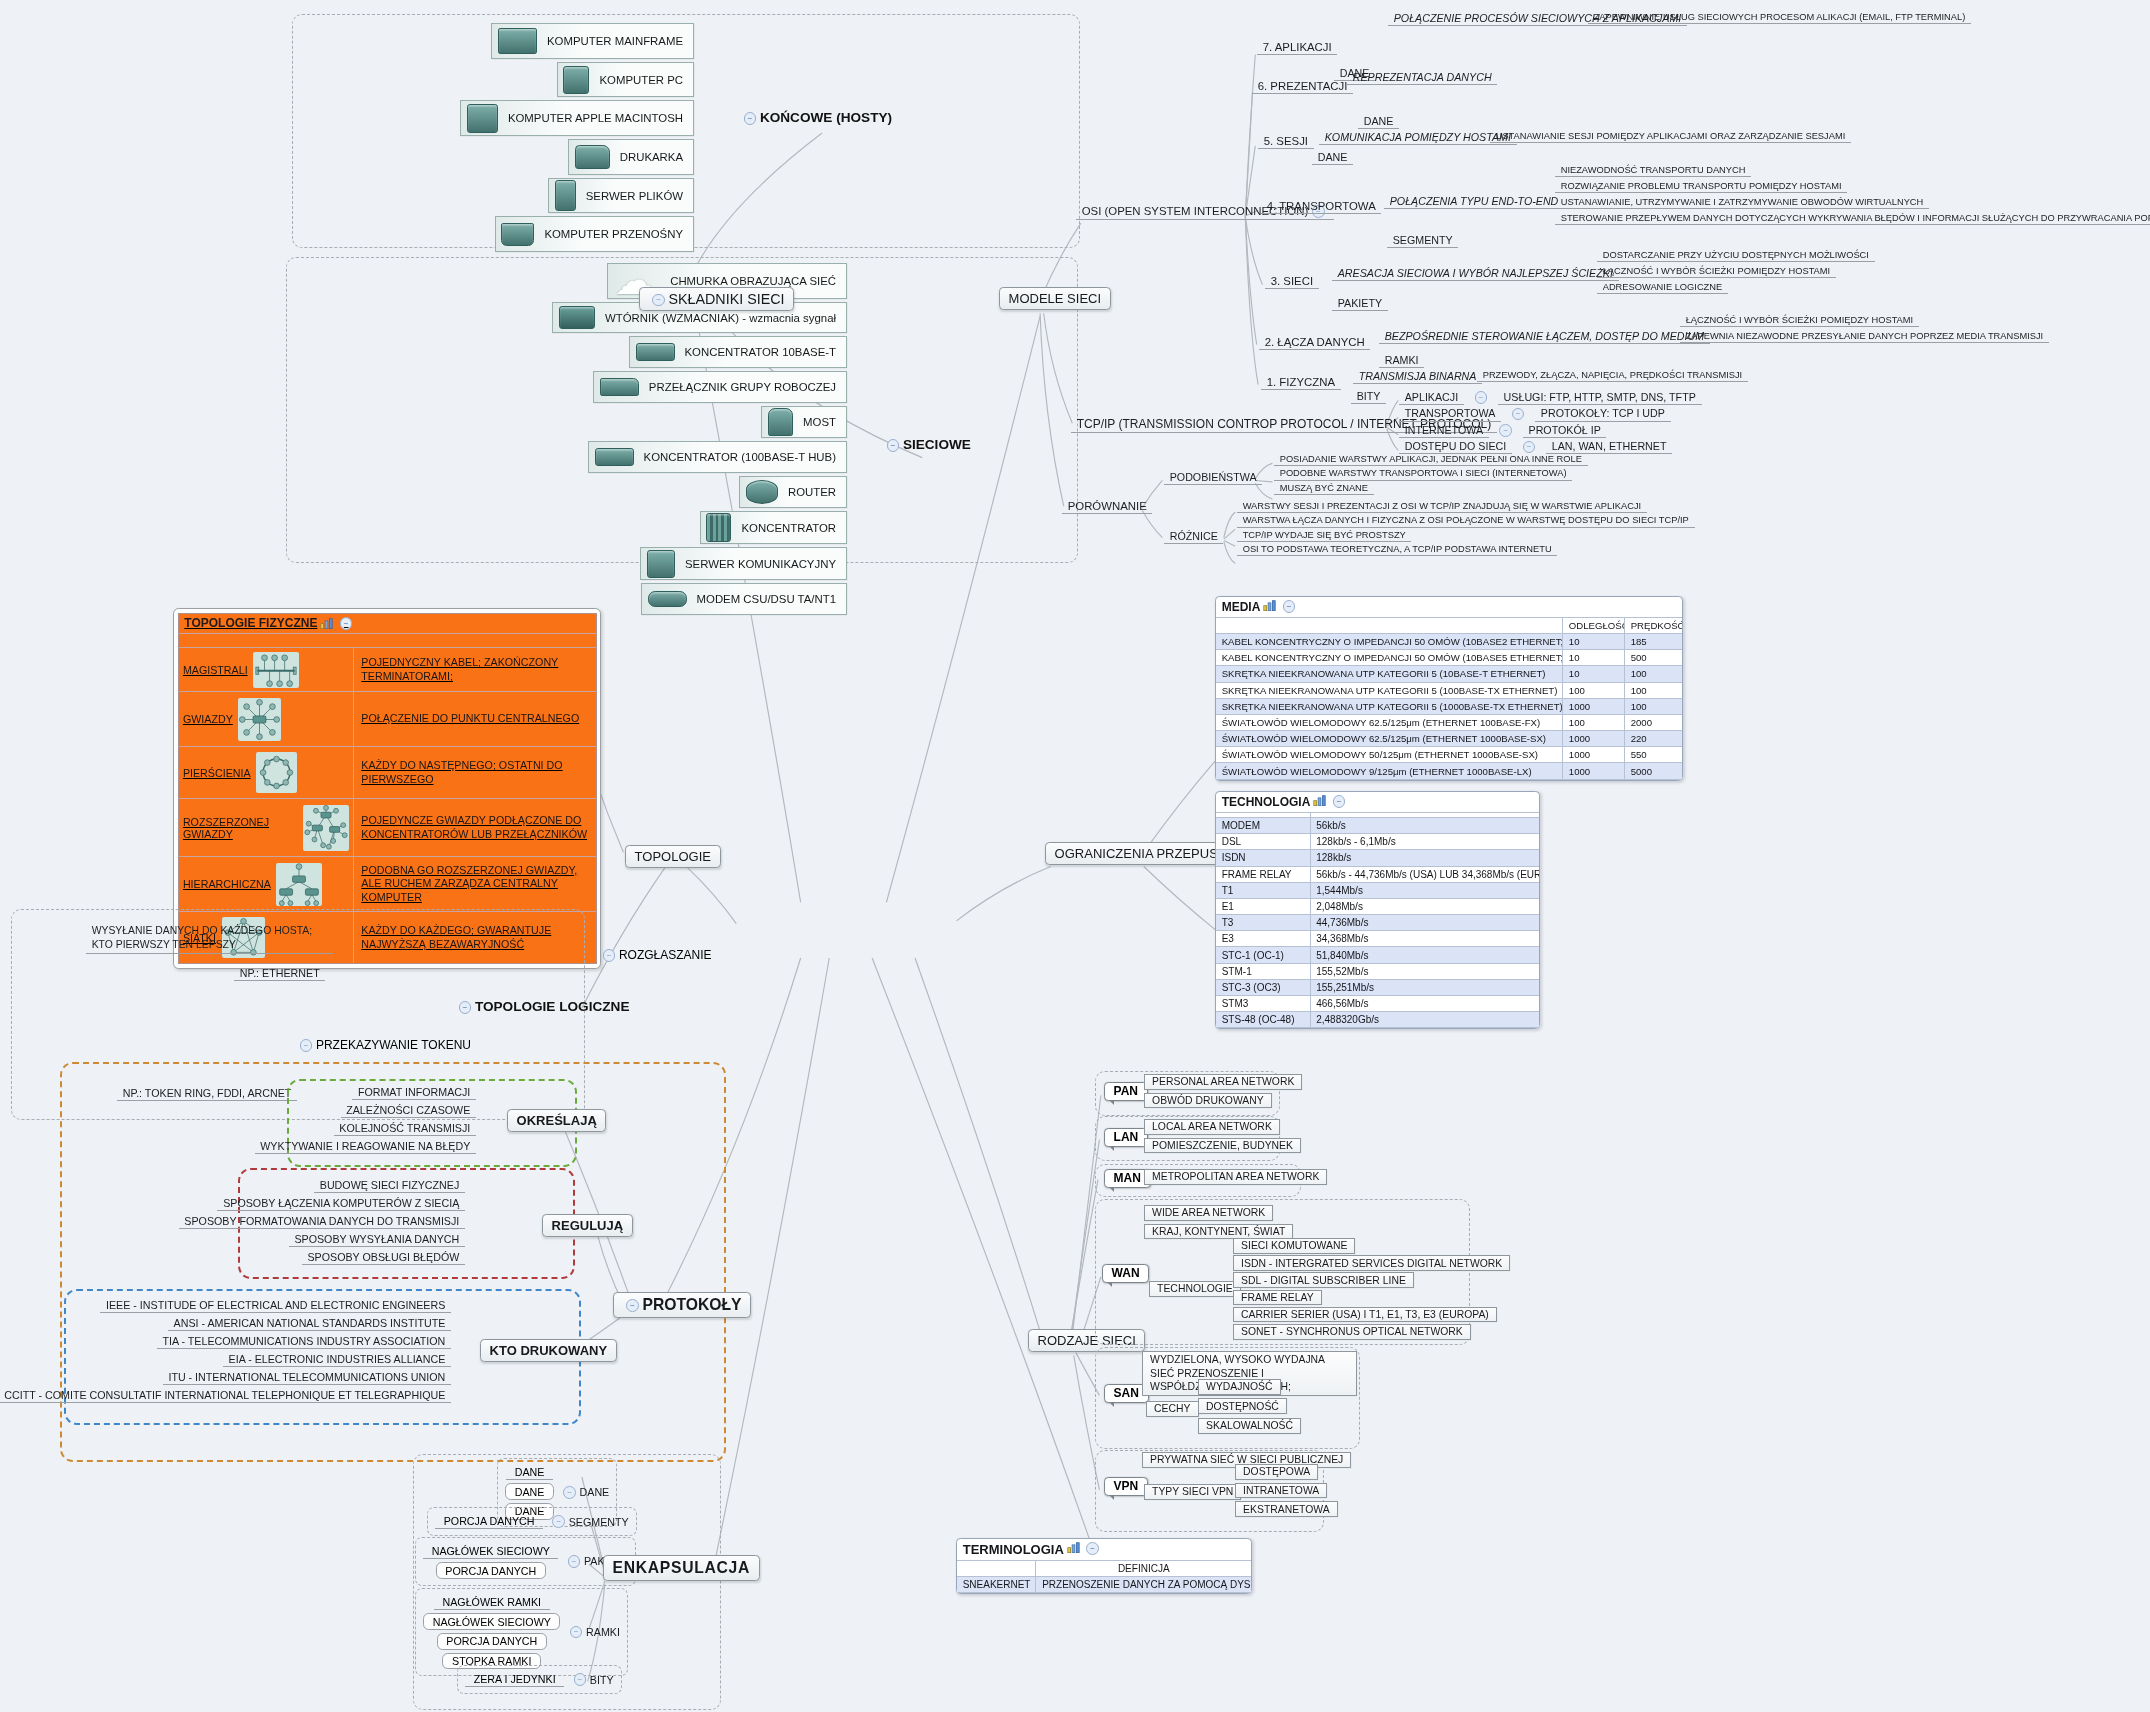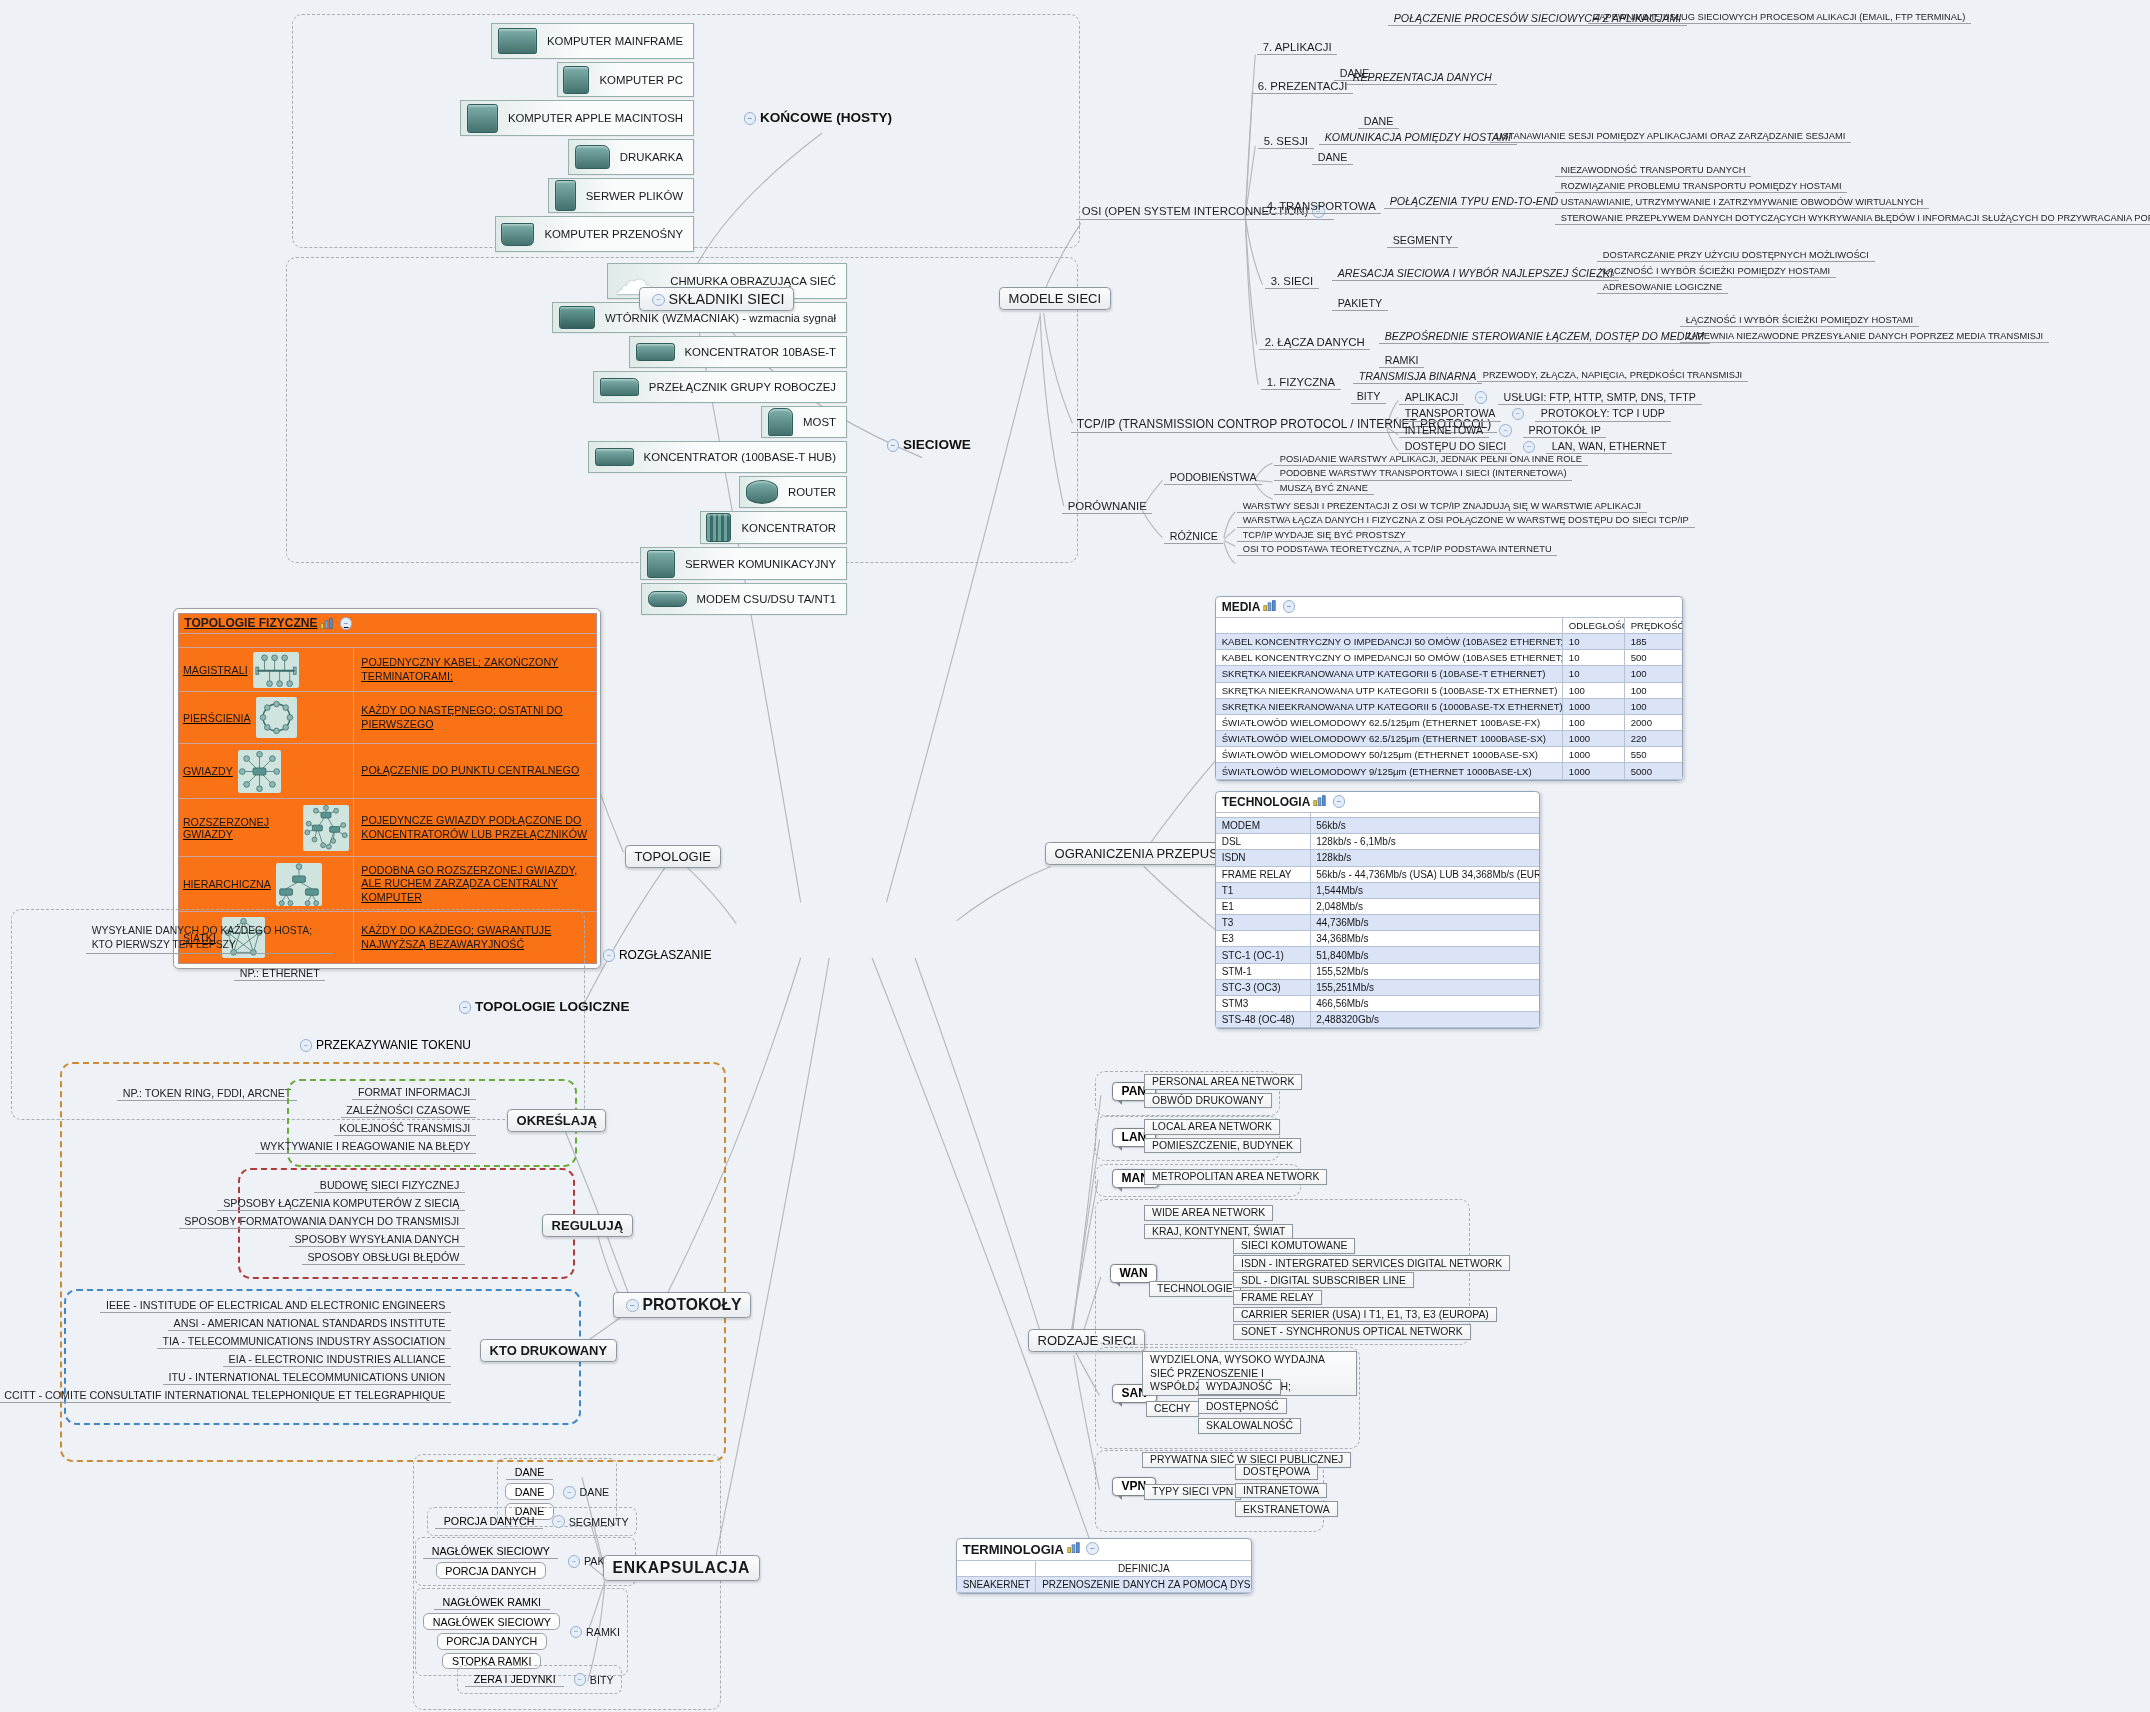--- a/index.html
+++ b/index.html
@@ -68,21 +68,21 @@
   .ptable{background:#fff;border:1.1px solid #9aa0a6;border-radius:5.7px;padding:3.6px;box-shadow:1.4px 1.4px 2.9px rgba(90,80,80,.2);}
   .ptable-in{background:#f97316;border:0.7px solid #b08f8f;text-decoration:underline;}
   .pt-title{display:flex;align-items:center;padding:2.9px 5.7px;font-weight:bold;font-size:12px;color:#201a1a;border-bottom:0.7px solid #c7a5a5;}
   .pt-blank{height:13px;border-bottom:0.7px solid #c7a5a5;}
   .pt-row{display:flex;border-bottom:0.7px solid #c7a5a5;}
   .pt-row:last-child{border-bottom:none;}
   .pt-left{width:166px;display:flex;align-items:center;gap:5.7px;padding:2.9px 4.3px;border-right:0.7px solid #c7a5a5;font-size:10.7px;color:#1a1414;}
   .pt-right{flex:1;display:flex;align-items:center;padding:2.9px 7.1px;font-size:10.7px;color:#1a1414;line-height:1.3;}
   .topo-ic{background:#cfe3df;border-radius:2.1px;flex:none;}
   
-  .bub{position:absolute;background:#fff;border:1.1px solid #7d858c;border-radius:4.3px;padding:1.4px 8.6px;font-weight:bold;font-size:12px;box-shadow:0.7px 0.7px 1.4px rgba(60,70,80,.25);margin-left:8px;}
+  .bub{position:absolute;background:#fff;border:1.1px solid #7d858c;border-radius:4.3px;padding:1.4px 8.6px;font-weight:bold;font-size:12px;box-shadow:0.7px 0.7px 1.4px rgba(60,70,80,.25);}
   .bub::after{content:"";position:absolute;left:4.3px;bottom:-5px;width:0;height:0;border-left:5.7px solid transparent;border-top:5.7px solid #7d858c;}
   
   .sbx{border:0.7px solid #8f979e;background:linear-gradient(180deg,#fdfdfe,#eef1f3);padding:1.4px 7.1px;font-size:10.4px;color:#17191c;white-space:nowrap;box-shadow:0.7px 0.7px 1.4px rgba(60,70,80,.15);}
   
   .ebx{border:0.7px solid #9aa0a6;border-radius:5.7px;background:#fdfdfe;padding:1.4px 8.6px;font-size:10.7px;white-space:nowrap;}
   .estack > :first-child{border:none;border-bottom:1.1px solid #9aa0a6;border-radius:0;background:none;}
   .egrp{border:1.8px dashed #a8adb3;border-radius:7.1px;padding:5.7px 7.1px;display:flex;align-items:center;gap:5.7px;}
   .elabel{font-size:10.7px;color:#17191c;white-space:nowrap;display:flex;align-items:center;}
   svg.lines path{stroke:#b3b8bf;stroke-width:1.6;fill:none;}
   svg.lines{pointer-events:none;}
@@ -350,67 +350,67 @@
                 <line x1="37" y1="26" x2="37" y2="42"></line>
                 <line x1="51" y1="26" x2="51" y2="42"></line>
                 <circle cx="23" cy="44" r="4"></circle>
                 <circle cx="37" cy="44" r="4"></circle>
                 <circle cx="51" cy="44" r="4"></circle>
               </g>
             </svg>
         </div>
         <div class="pt-right">POJEDNYCZNY KABEL; ZAKOŃCZONY TERMINATORAMI;</div>
       </div>
+      <div class="pt-row" style="height:54px">
+        <div class="pt-left">
+            <span>GWIAZDY</span>
+          <svg class="topo-ic" width="43" height="43" viewBox="0 0 60 60">
+              <g stroke="#3a6b68">
+                <line x1="30" y1="30" x2="30" y2="6"></line>
+                <line x1="30" y1="30" x2="48" y2="12"></line>
+                <line x1="30" y1="30" x2="54" y2="30"></line>
+                <line x1="30" y1="30" x2="48" y2="48"></line>
+                <line x1="30" y1="30" x2="30" y2="54"></line>
+                <line x1="30" y1="30" x2="12" y2="48"></line>
+                <line x1="30" y1="30" x2="6" y2="30"></line>
+                <line x1="30" y1="30" x2="12" y2="12"></line>
+              </g>
+              <g fill="#8fb8b4" stroke="#3a6b68">
+                <circle cx="30" cy="6" r="4"></circle>
+                <circle cx="48" cy="12" r="4"></circle>
+                <circle cx="54" cy="30" r="4"></circle>
+                <circle cx="48" cy="48" r="4"></circle>
+                <circle cx="30" cy="54" r="4"></circle>
+                <circle cx="12" cy="48" r="4"></circle>
+                <circle cx="6" cy="30" r="4"></circle>
+                <circle cx="12" cy="12" r="4"></circle>
+              </g>
+              <rect x="21" y="25" width="18" height="10" rx="2" fill="#5a948f" stroke="#2f5f5c"></rect>
+            </svg>
+        </div>
+        <div class="pt-right">POŁĄCZENIE DO PUNKTU CENTRALNEGO</div>
+      </div>
       <div class="pt-row" style="height:51px">
         <div class="pt-left">
             <span>PIERŚCIENIA</span>
           <svg class="topo-ic" width="41" height="41" viewBox="0 0 58 58">
               <circle cx="29" cy="29" r="19" fill="none" stroke="#3a6b68" stroke-width="2"></circle>
               <g fill="#8fb8b4" stroke="#3a6b68">
                 <circle cx="29" cy="10" r="4"></circle>
                 <circle cx="42" cy="15" r="4"></circle>
                 <circle cx="48" cy="29" r="4"></circle>
                 <circle cx="42" cy="43" r="4"></circle>
                 <circle cx="29" cy="48" r="4"></circle>
                 <circle cx="16" cy="43" r="4"></circle>
                 <circle cx="10" cy="29" r="4"></circle>
                 <circle cx="16" cy="15" r="4"></circle>
               </g>
             </svg>
         </div>
         <div class="pt-right">KAŻDY DO NASTĘPNEGO; OSTATNI DO PIERWSZEGO</div>
-      </div>
-      <div class="pt-row" style="height:54px">
-        <div class="pt-left">
-            <span>GWIAZDY</span>
-          <svg class="topo-ic" width="43" height="43" viewBox="0 0 60 60">
-              <g stroke="#3a6b68">
-                <line x1="30" y1="30" x2="30" y2="6"></line>
-                <line x1="30" y1="30" x2="48" y2="12"></line>
-                <line x1="30" y1="30" x2="54" y2="30"></line>
-                <line x1="30" y1="30" x2="48" y2="48"></line>
-                <line x1="30" y1="30" x2="30" y2="54"></line>
-                <line x1="30" y1="30" x2="12" y2="48"></line>
-                <line x1="30" y1="30" x2="6" y2="30"></line>
-                <line x1="30" y1="30" x2="12" y2="12"></line>
-              </g>
-              <g fill="#8fb8b4" stroke="#3a6b68">
-                <circle cx="30" cy="6" r="4"></circle>
-                <circle cx="48" cy="12" r="4"></circle>
-                <circle cx="54" cy="30" r="4"></circle>
-                <circle cx="48" cy="48" r="4"></circle>
-                <circle cx="30" cy="54" r="4"></circle>
-                <circle cx="12" cy="48" r="4"></circle>
-                <circle cx="6" cy="30" r="4"></circle>
-                <circle cx="12" cy="12" r="4"></circle>
-              </g>
-              <rect x="21" y="25" width="18" height="10" rx="2" fill="#5a948f" stroke="#2f5f5c"></rect>
-            </svg>
-        </div>
-        <div class="pt-right">POŁĄCZENIE DO PUNKTU CENTRALNEGO</div>
       </div>
       <div class="pt-row" style="height:57px">
         <div class="pt-left">
             <span>ROZSZERZONEJ GWIAZDY</span>
           <svg class="topo-ic" width="46" height="46" viewBox="0 0 64 64">
               <g stroke="#3a6b68">
                 <line x1="32" y1="14" x2="20" y2="32"></line>
                 <line x1="32" y1="14" x2="44" y2="34"></line>
                 <line x1="32" y1="14" x2="32" y2="4"></line>
                 <line x1="32" y1="14" x2="46" y2="8"></line>

